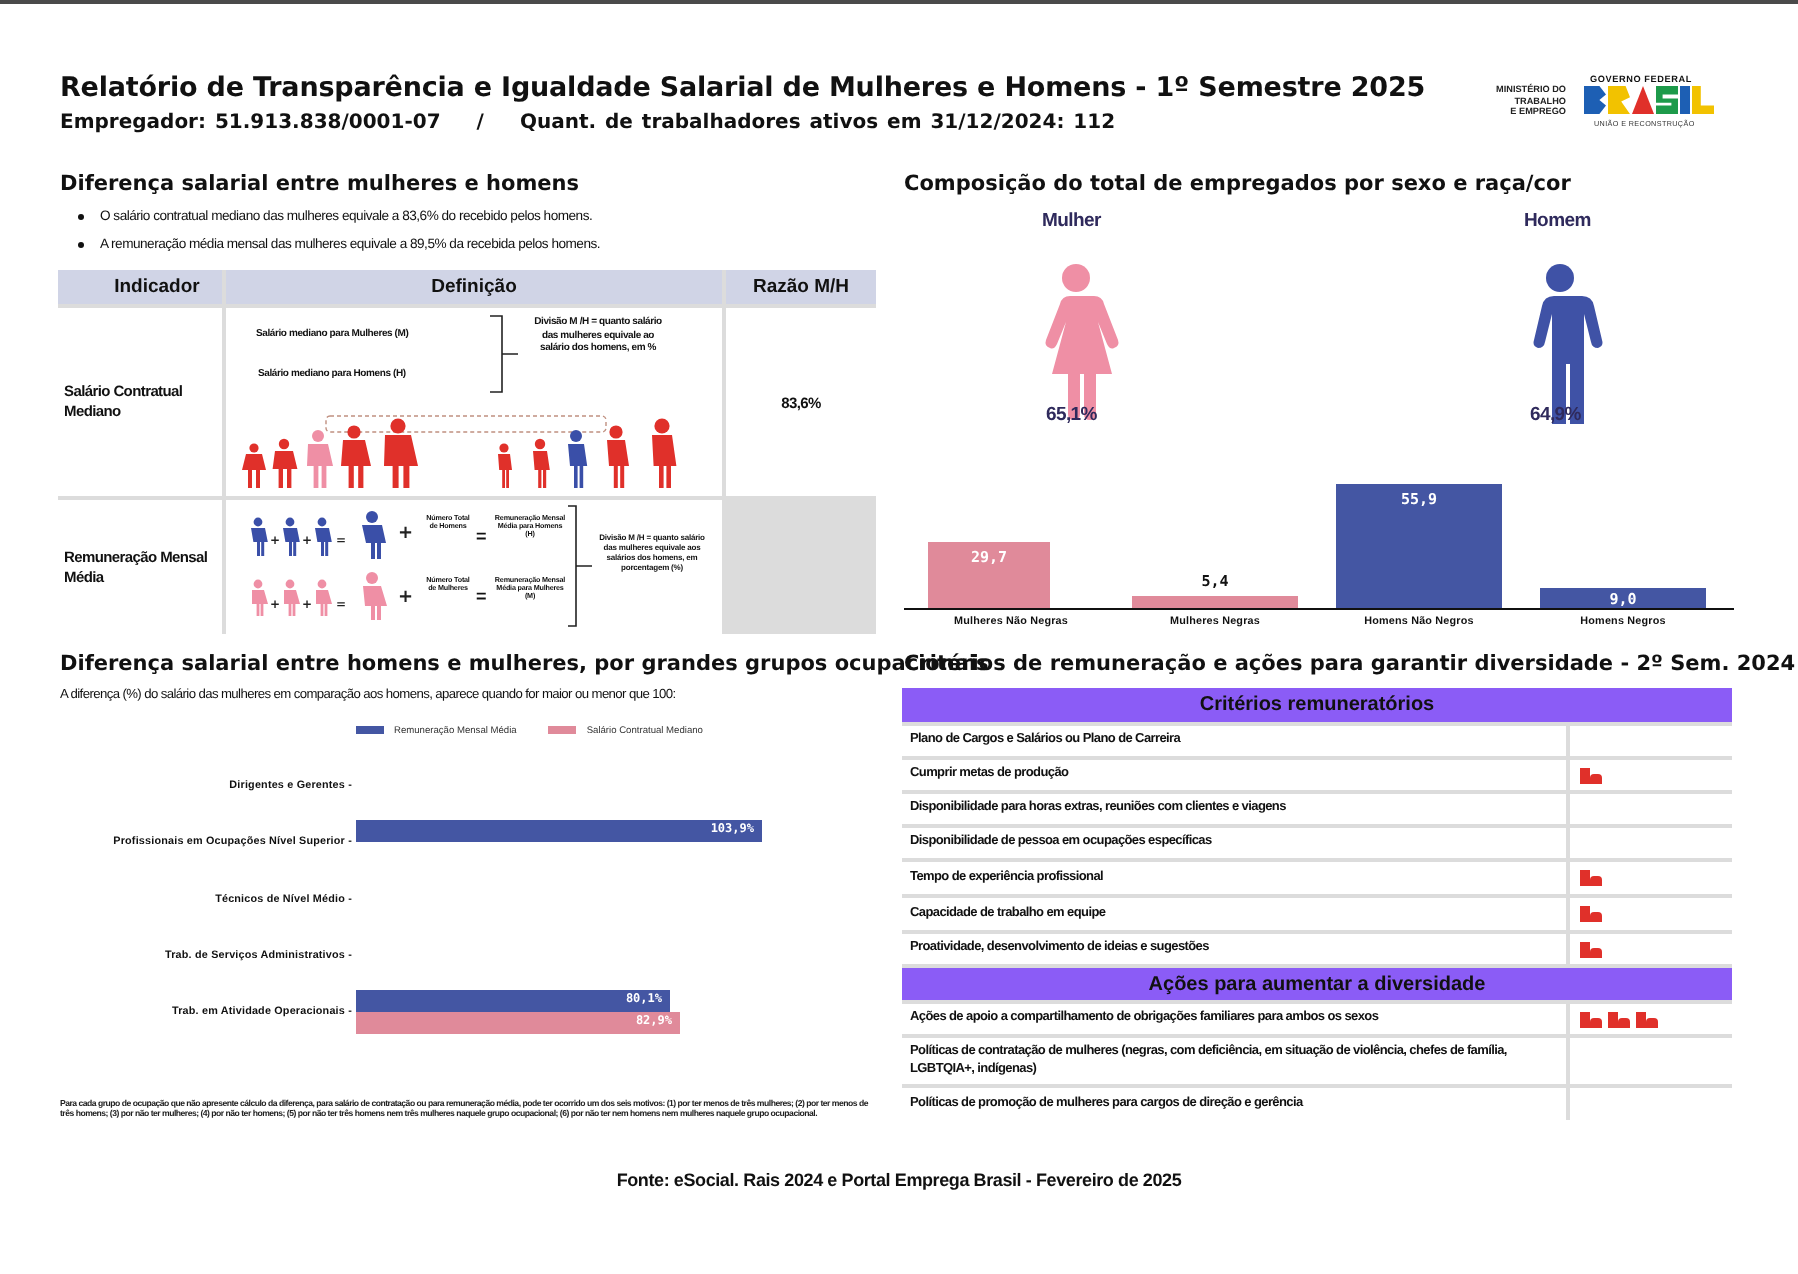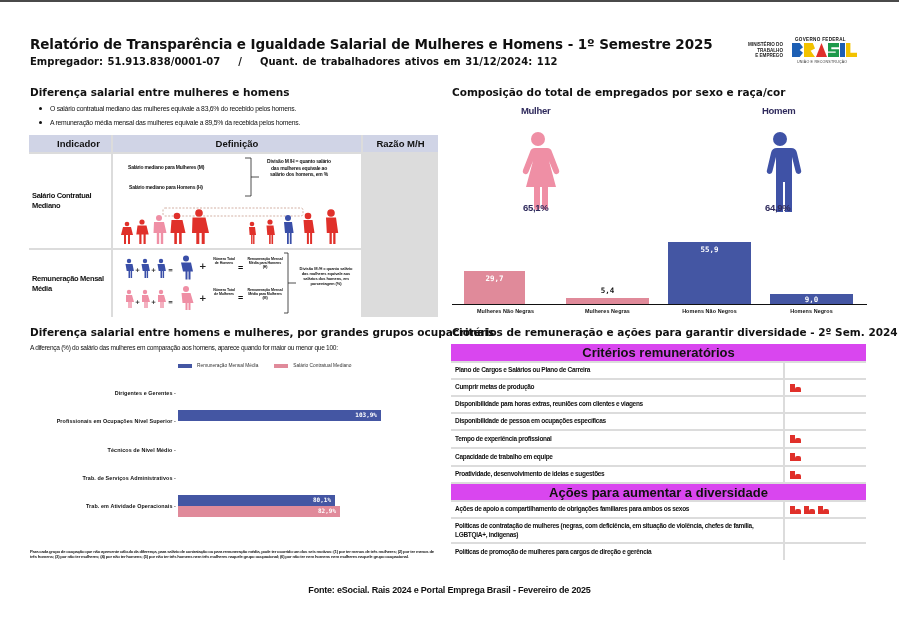--- a/index.html
+++ b/index.html
@@ -44,21 +44,21 @@
 
   
   .occ-desc { left: 30px; top: 344px; font-size: 6.6px; letter-spacing: -0.3px; white-space: nowrap; }
   .legend { left: 178px; top: 363px; display: flex; gap: 16px; font-size: 4.8px; color: #333; align-items: center; }
   .legend .sw { display: inline-block; width: 14px; height: 4px; margin-right: 5px; vertical-align: middle; }
   .occ-cat { position: absolute; right: 723px; font-weight: bold; font-size: 5.4px; white-space: nowrap; text-align: right; letter-spacing: .1px; }
   .occ-bar { position: absolute; left: 178px; height: 11px; }
   .occ-bar span { position: absolute; right: 4px; top: 1px; color: #fff; font-family: "DejaVu Sans Mono", monospace; font-weight: bold; font-size: 6px; }
   .footnote { left: 30px; top: 549px; width: 410px; font-size: 4.3px; line-height: 5.3px; letter-spacing: -0.25px; font-weight: bold; color: #222; }
   .crit-row { position: absolute; left: 0; width: 415px; }
-  .crit-head { background: #d946ef; font-weight: bold; font-size: 13px; display: flex; align-items: center; justify-content: center; color: #111; }
+  .crit-head { background: #8b5cf6; font-weight: bold; font-size: 10px; display: flex; align-items: center; justify-content: center; color: #111; }
   .crit-text { position: absolute; left: 0; background: #fff; font-weight: bold; font-size: 6.5px; letter-spacing: -0.3px; display: flex; align-items: center; padding-left: 4px; line-height: 8.5px; }
   .crit-mark { position: absolute; background: #fff; display: flex; align-items: center; padding-left: 5px; gap: 3px; }
   .mark-icon { display: inline-block; width: 11px; height: 8px; position: relative; }
   .mark-icon::before { content: ""; position: absolute; left: 0; top: 0; width: 5px; height: 8px; background: #e0302a; }
   .mark-icon::after { content: ""; position: absolute; left: 5px; top: 3px; width: 6px; height: 5px; background: #e0302a; border-radius: 2px 2px 0 0; }
 
   .fonte { left: 0; top: 585px; width: 899px; text-align: center; font-weight: bold; font-size: 9px; letter-spacing: -0.2px; }
   svg { display: block; }
 </style>
 </head>
@@ -135,20 +135,21 @@
           <path d="M163 20 h8 l1.6 11 h-2 v11 h-1.8 v-11 h-1 v11 h-1.8 v-11 h-2 z"></path>
         </g>
       <g fill="#e0302a">
         <circle cx="187" cy="14" r="3.3"></circle>
           <path d="M182.5 18 h9 l2 13 h-2.4 v11 h-2 v-11 h-1.2 v11 h-2 v-11 h-2.4 z"></path>
         <circle cx="210" cy="11" r="3.8"></circle>
           <path d="M205 15.5 h10 l2.2 15.5 h-2.7 v11 h-2.3 v-11 h-1.4 v11 h-2.3 v-11 h-2.7 z"></path>
       </g>
     </svg>
   </div>
+  <div class="ind-cell ind-value" style="left:334px;top:19px;width:75px;height:94px;">83,6%</div>
 
   <div class="ind-cell ind-label" style="left:0;top:115px;width:82px;height:67px;">Remuneração Mensal Média</div>
   <div class="ind-cell" style="left:84px;top:115px;width:248px;height:67px;">
     <svg class="abs" style="left:10px;top:5px;" width="90" height="58" viewBox="0 0 90 58">
       <g fill="#3a4fa8">
         <circle cx="6" cy="6" r="2.2"></circle>
           <path d="M2.5 9 h7 l1.4 7 h-1.8 v7 h-1.5 v-7 h-0.6 v7 h-1.5 v-7 h-1.8 z"></path>
         <circle cx="22" cy="6" r="2.2"></circle>
           <path d="M18.5 9 h7 l1.4 7 h-1.8 v7 h-1.5 v-7 h-0.6 v7 h-1.5 v-7 h-1.8 z"></path>
         <circle cx="38" cy="6" r="2.2"></circle>

